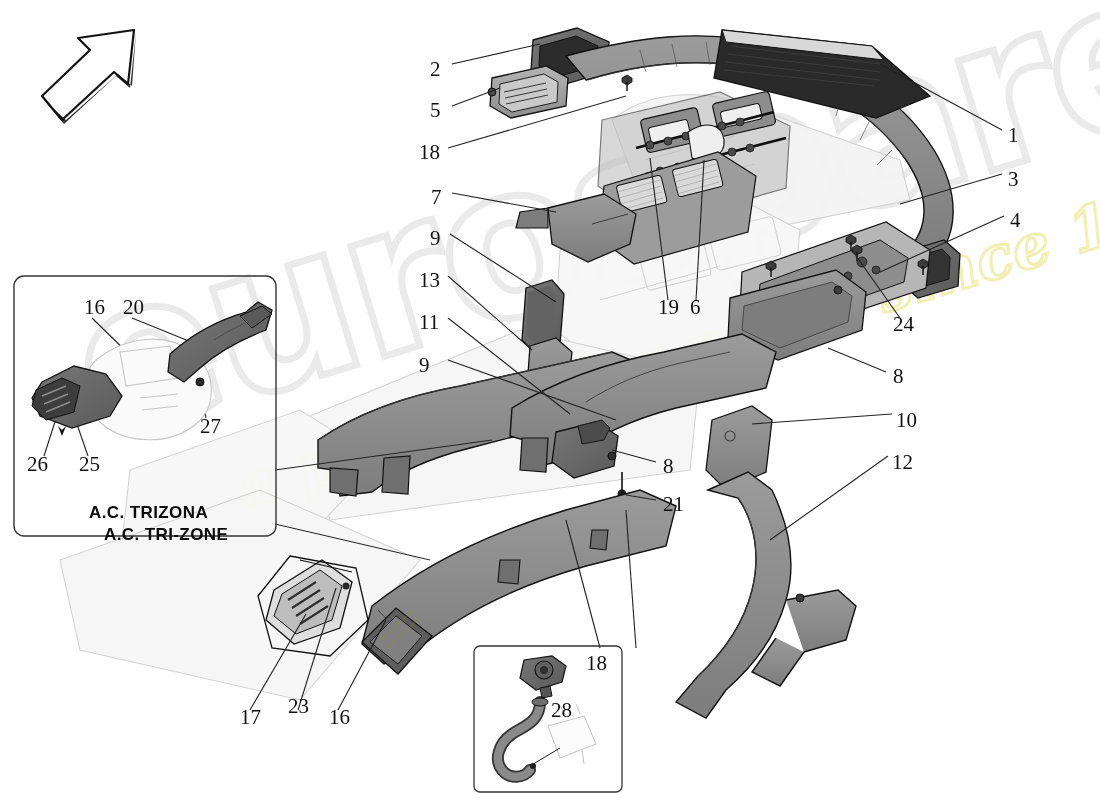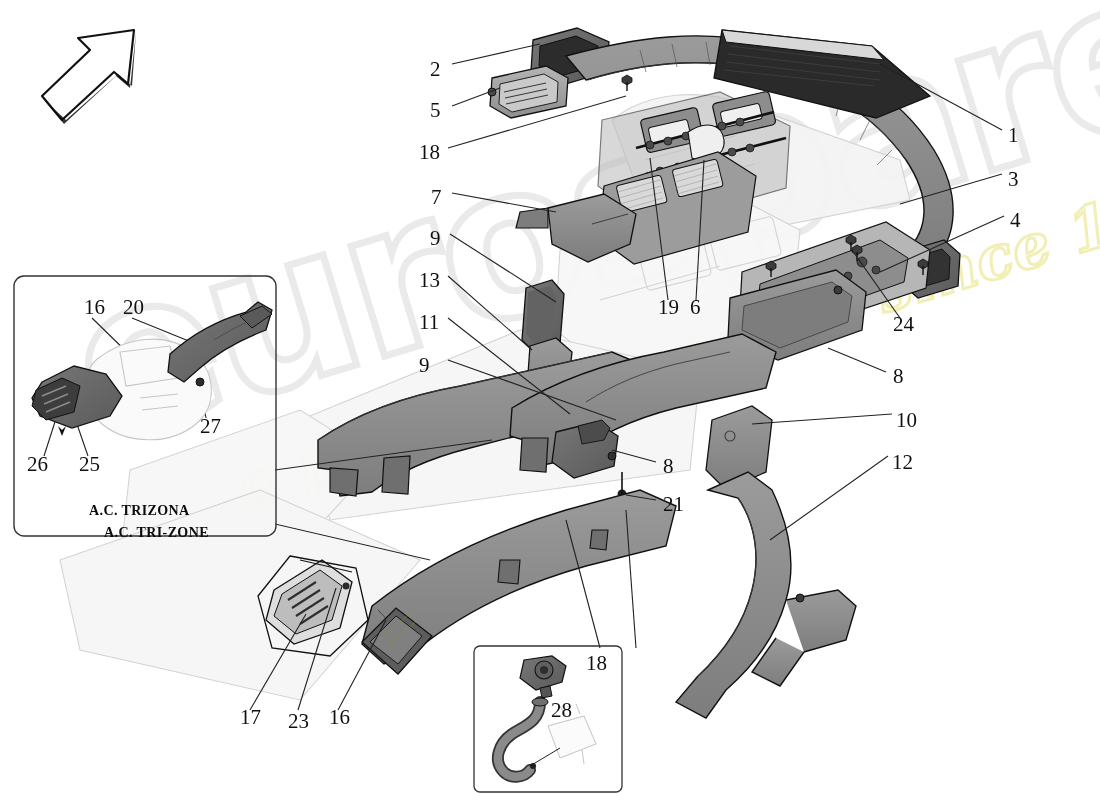--- a/index.html
+++ b/index.html
@@ -18,22 +18,22 @@
   .wm-sub{position:absolute;left:228px;top:455px;
           transform:rotate(-17deg);transform-origin:0 0;
           font-family:"DejaVu Serif", serif;font-style:italic;font-weight:700;
           font-size:60px;letter-spacing:1px;white-space:nowrap;
           color:transparent;-webkit-text-stroke:3px #f2efb4;}
 
   
   svg.art{position:absolute;left:0;top:0;width:1100px;height:800px;}
   .lbl{position:absolute;font-family:"Liberation Serif", serif;
        font-size:21px;color:#101010;white-space:nowrap;line-height:1;}
-  .inset-cap{position:absolute;font-family:Liberation Serif, serif;
-       font-weight:700;font-size:14px;color:#0b0b0b;letter-spacing:.4px;
+  .inset-cap{position:absolute;font-family:Liberation Sans, sans-serif;
+       font-weight:700;font-size:17px;color:#0b0b0b;letter-spacing:.4px;
        white-space:nowrap;}
 </style>
 </head>
 <body>
 
 <div id="stage">
 
   <div class="wm-layer">
     <div class="wm-big">eurospares</div>
     <div class="wm-sub">a passion for parts since 1985</div>
@@ -368,21 +368,21 @@
     <span class="lbl" style="left:896px;top:410px">10</span>
     <span class="lbl" style="left:892px;top:452px">12</span>
   </div>
 
   <div>
     <span class="lbl" style="left:658px;top:297px">19</span>
     <span class="lbl" style="left:690px;top:297px">6</span>
     <span class="lbl" style="left:663px;top:456px">8</span>
     <span class="lbl" style="left:663px;top:494px">21</span>
     <span class="lbl" style="left:240px;top:707px">17</span>
-    <span class="lbl" style="left:288px;top:711px">23</span>
+    <span class="lbl" style="left:288px;top:696px">23</span>
     <span class="lbl" style="left:329px;top:707px">16</span>
   </div>
 
   <div>
     <span class="lbl" style="left:84px;top:297px">16</span>
     <span class="lbl" style="left:123px;top:297px">20</span>
     <span class="lbl" style="left:200px;top:416px">27</span>
     <span class="lbl" style="left:27px;top:454px">26</span>
     <span class="lbl" style="left:79px;top:454px">25</span>
   </div>

